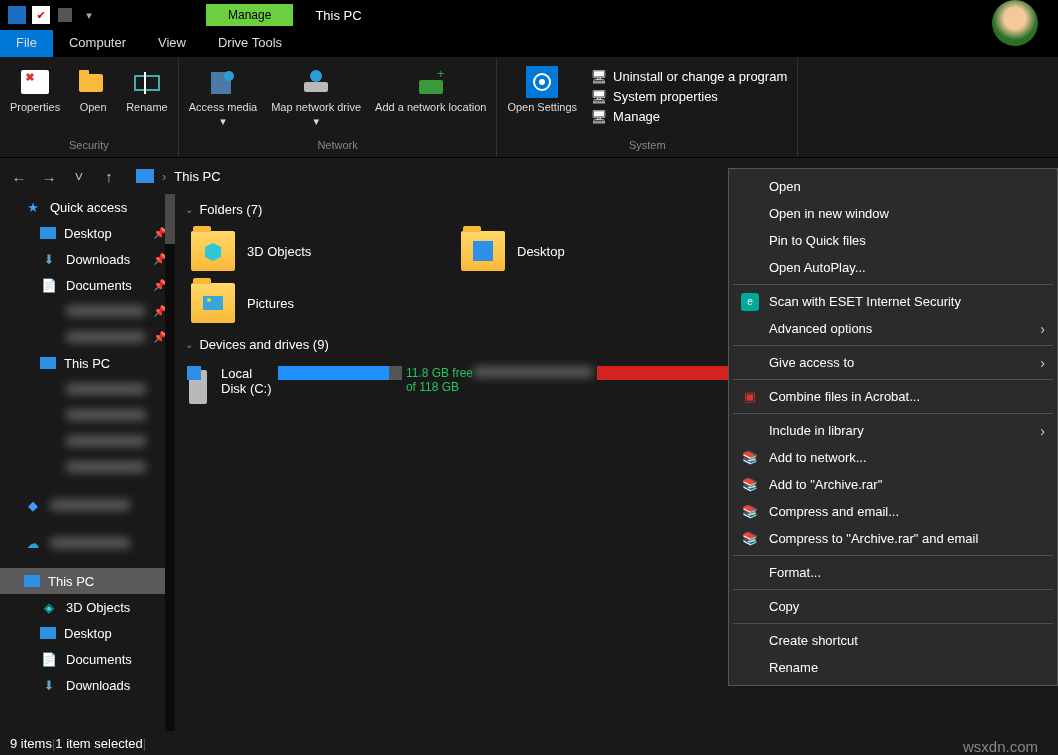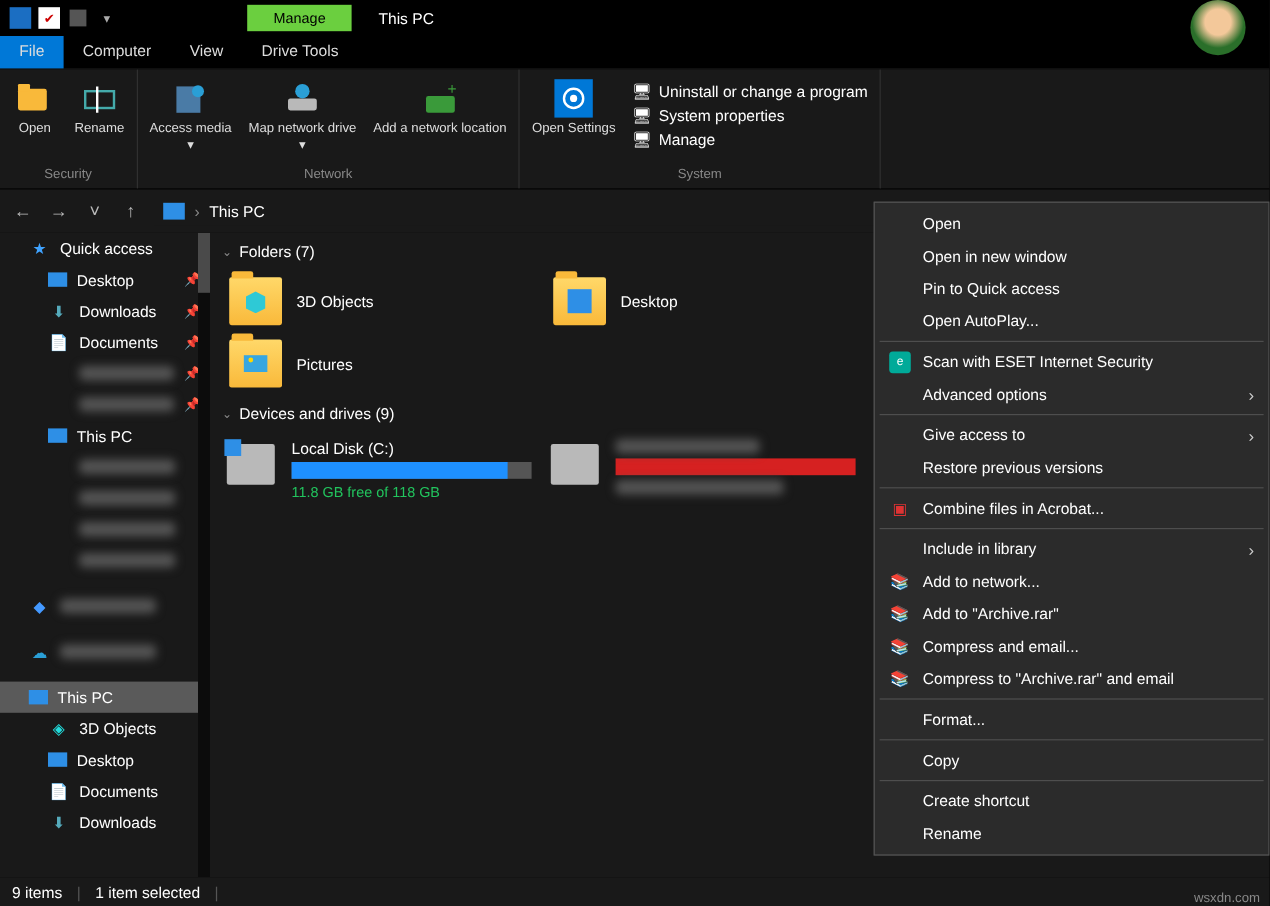--- a/index.html
+++ b/index.html
@@ -42,33 +42,33 @@
 .content{flex:1;background:#191919;overflow:hidden;padding:0 0 0 6px}
 .section-head{display:flex;align-items:center;gap:6px;padding:8px 4px;color:#ddd;font-size:13px}
 .chev{font-size:10px;color:#888}
 .items{display:flex;flex-wrap:wrap}
 .item{display:flex;align-items:center;gap:12px;width:270px;padding:6px 10px;cursor:pointer}
 .folder-ico{width:44px;height:40px;background:linear-gradient(#ffd869,#f9b93a);border-radius:2px;position:relative;display:flex;align-items:center;justify-content:center}
 .folder-ico::before{content:"";position:absolute;top:-5px;left:2px;width:18px;height:6px;background:#f9b93a;border-radius:2px 2px 0 0}
 .sub-ico{width:20px;height:20px}
 .drive-item{display:flex;align-items:flex-start;gap:14px;width:270px;padding:6px 8px;cursor:pointer}
 .drive-ico{width:44px;height:34px;background:#b9b9b9;border-radius:2px;position:relative;display:flex;align-items:flex-start;justify-content:flex-start;margin-top:4px}
-.drive-info{flex:1;display:flex;flex-direction:column;gap:4px}
+.drive-info{flex:1;display:flex;flex-direction:row;gap:4px}
 .bar{width:200px;height:14px;background:#555}
 .bar-fill{height:100%;background:#1e90ff}
 .bar-fill.red{background:#d62121}
 .free{color:#22c55e;font-size:12px}
 .context{position:absolute;top:168px;left:728px;width:330px;background:#2b2b2b;border:1px solid #555;padding:4px 0}
 .ctx-item{display:flex;align-items:center;gap:10px;padding:6px 18px 6px 40px;position:relative;font-size:13px;cursor:pointer}
 .ctx-ico{position:absolute;left:12px;width:18px;height:18px;display:flex;align-items:center;justify-content:center}
 .ctx-sep{height:1px;background:#4e4e4e;margin:3px 4px}
 .ctx-arrow{position:absolute;right:12px;color:#ccc;font-size:14px}
-.statusbar{position:absolute;bottom:0;left:0;height:24px;width:100%;background:#191919;display:flex;align-items:center;padding:0 10px;gap:12px;font-size:12px;color:#ddd}
+.statusbar{position:absolute;bottom:0;left:0;height:24px;width:100%;background:#191919;display:flex;align-items:center;padding:0 10px;font-size:12px;color:#ddd}
 .stat-sep{color:#555}
-.watermark{position:absolute;bottom:0;right:8px;font-size:11px;color:#888}
+.watermark{position:absolute;bottom:0;right:20px;font-size:15px;color:#888}
 .avatar{position:absolute;top:0;right:20px;width:46px;height:46px;border-radius:50%;background:radial-gradient(circle at 50% 40%,#f3c89a 30%,#2a6f2a 60%);display:flex;align-items:center;justify-content:center}
 </style>
 </head>
 <body>
 
 <div class="titlebar">
   <div class="mini-icons">
     <span>
         <span class="mini-icon-sq"></span>
       </span>
@@ -91,20 +91,29 @@
   <div class="tab">View</div>
   <div class="tab">Drive Tools</div>
 </div>
 
 <div class="ribbon">
   <div class="ribbon-group">
     <div class="ribbon-row">
       <div class="ribbon-btn">
         <div class="ico">
             <svg width="32" height="32">
+              <rect x="2" y="4" width="28" height="24" fill="#fff" rx="2"></rect>
+              <path d="M8 8 L14 14 M14 8 L8 14" stroke="#d33" stroke-width="3"></path>
+            </svg>
+          </div>
+        <small>Properties</small>
+      </div>
+      <div class="ribbon-btn">
+        <div class="ico">
+            <svg width="32" height="32">
               <rect x="2" y="8" width="24" height="18" fill="#f9b93a" rx="2"></rect>
               <rect x="2" y="4" width="10" height="6" fill="#f9b93a" rx="1"></rect>
             </svg>
           </div>
         <small>Open</small>
       </div>
       <div class="ribbon-btn">
         <div class="ico">
             <svg width="32" height="32">
               <rect x="4" y="10" width="24" height="14" fill="none" stroke="#4aa" stroke-width="2"></rect>
@@ -350,41 +359,38 @@
 </div>
 
 <div class="context">
   <div class="ctx-item">
       <span>Open</span>
     </div>
   <div class="ctx-item">
       <span>Open in new window</span>
     </div>
   <div class="ctx-item">
-      <span>Pin to Quick access</span>
+      <span>Pin to Quick files</span>
     </div>
   <div class="ctx-item">
       <span>Open AutoPlay...</span>
     </div>
   <div class="ctx-sep"></div>
   <div class="ctx-item">
       <span class="ctx-ico" style="background:#0a9;border-radius:3px;font-size:10px">e</span>
       <span>Scan with ESET Internet Security</span>
     </div>
   <div class="ctx-item">
       <span>Advanced options</span>
       <span class="ctx-arrow">›</span>
     </div>
   <div class="ctx-sep"></div>
   <div class="ctx-item">
       <span>Give access to</span>
       <span class="ctx-arrow">›</span>
-    </div>
-  <div class="ctx-item">
-      <span>Restore previous versions</span>
     </div>
   <div class="ctx-sep"></div>
   <div class="ctx-item">
       <span class="ctx-ico" style="color:#d33">▣</span>
       <span>Combine files in Acrobat...</span>
     </div>
   <div class="ctx-sep"></div>
   <div class="ctx-item">
       <span>Include in library</span>
       <span class="ctx-arrow">›</span>

